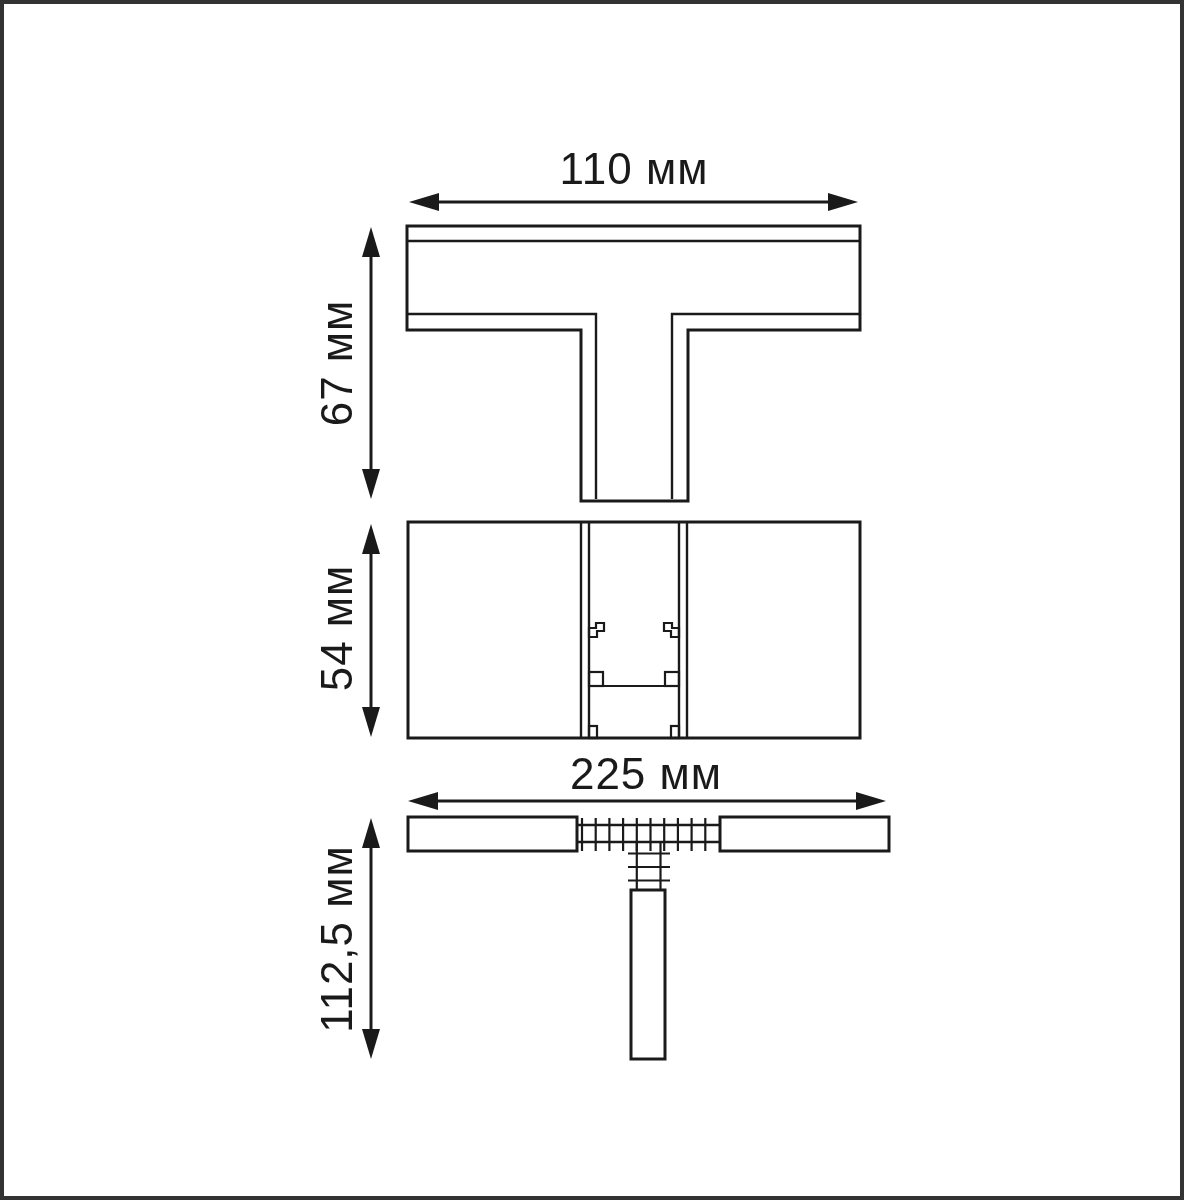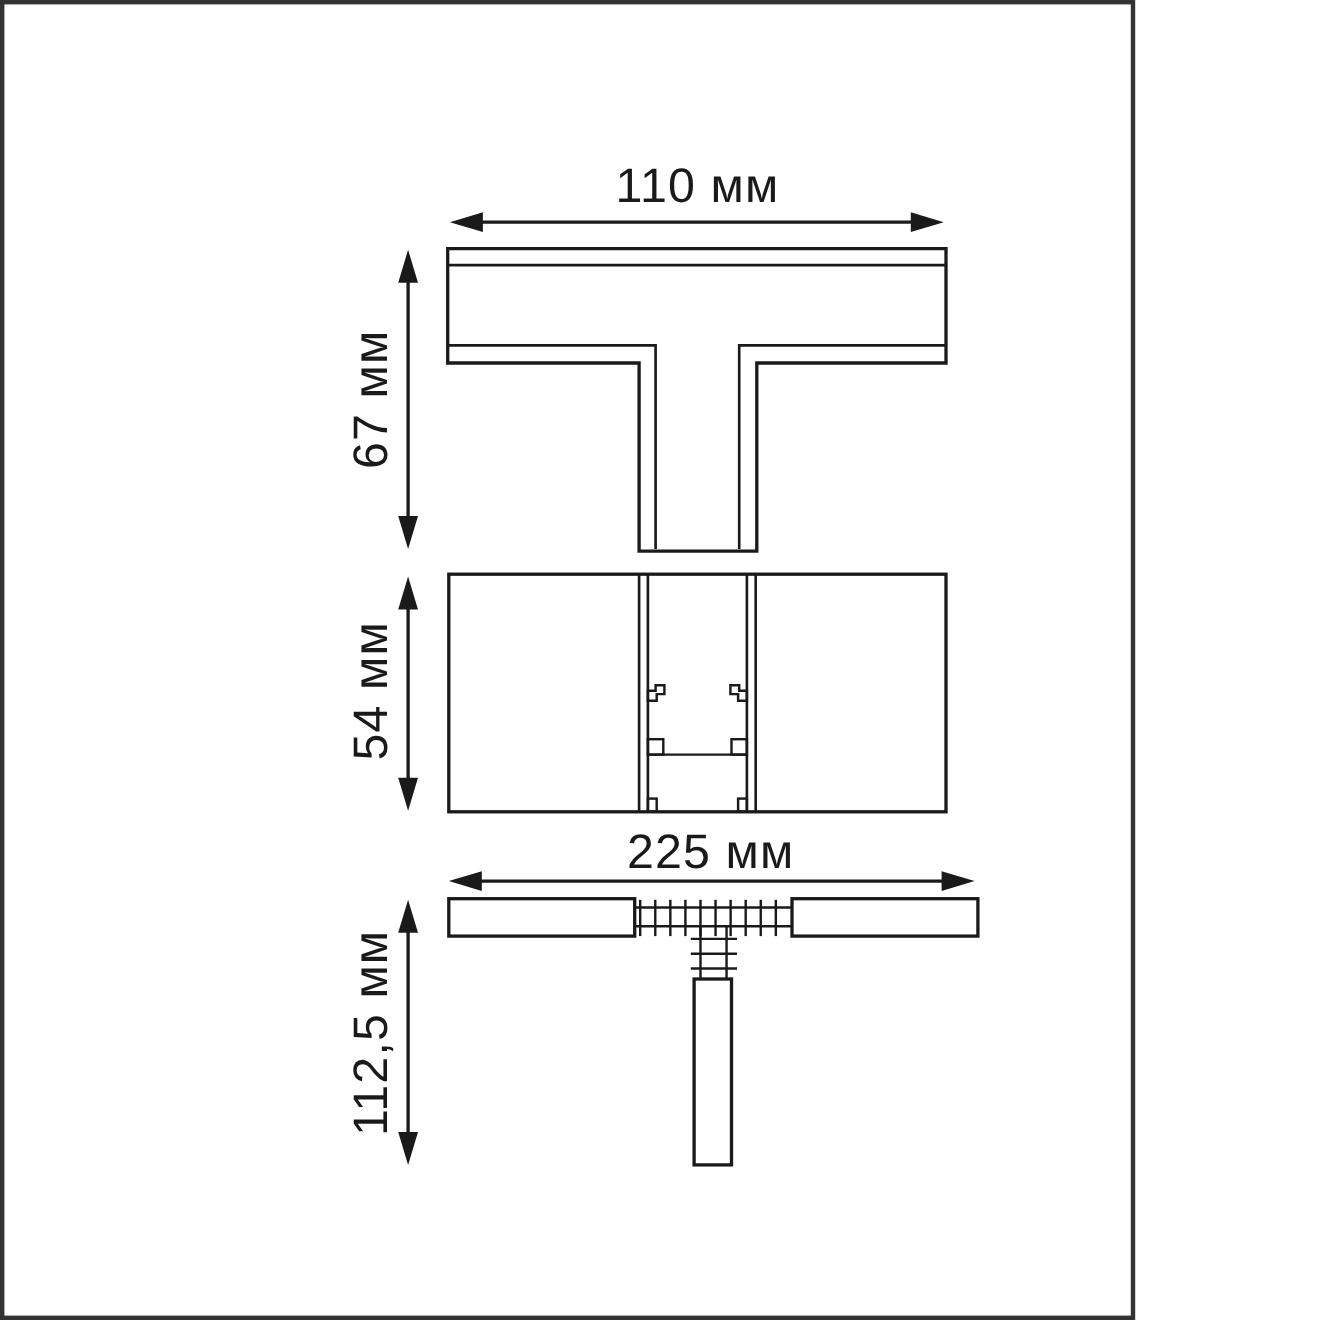--- a/index.html
+++ b/index.html
@@ -1,21 +1,21 @@
 <!DOCTYPE html>
 <html style="--bg: #ffffff; --frame: #333333; --line: #1a1a1a; --text: #1a1a1a;"><head>
 <meta charset="utf-8">
 <style>
   :root{
     --bg:#ffffff; --frame:#333333; --line:#1a1a1a; --text:#1a1a1a;
   }
   *{margin:0;padding:0;box-sizing:border-box;}
   html,body{width:1200px;height:1200px;background:var(--bg);}
   .canvas{
-    position:relative;width:1032px;height:1200px;background:var(--bg);
+    position:relative;width:1184px;height:1200px;background:var(--bg);
     border:4px solid var(--frame);
     font-family:"Liberation Sans", sans-serif;
     padding-left:16px;
   }
   svg.drawing{
     position:absolute;left:-4px;top:-4px;width:1200px;height:1200px;
     color:var(--line);
   }
   .outline{fill:none;stroke:currentColor;stroke-width:3;stroke-linejoin:miter;}
   .inner{fill:none;stroke:currentColor;stroke-width:2.4;}

